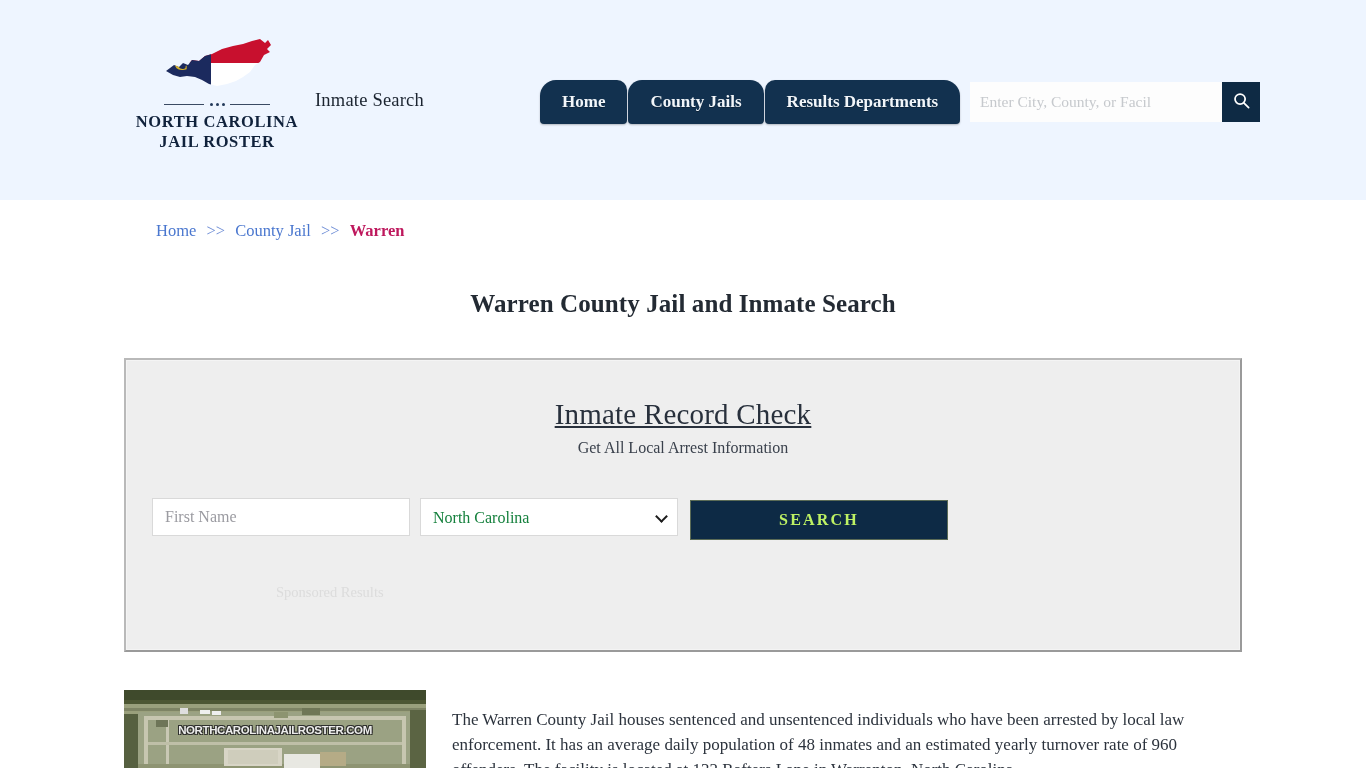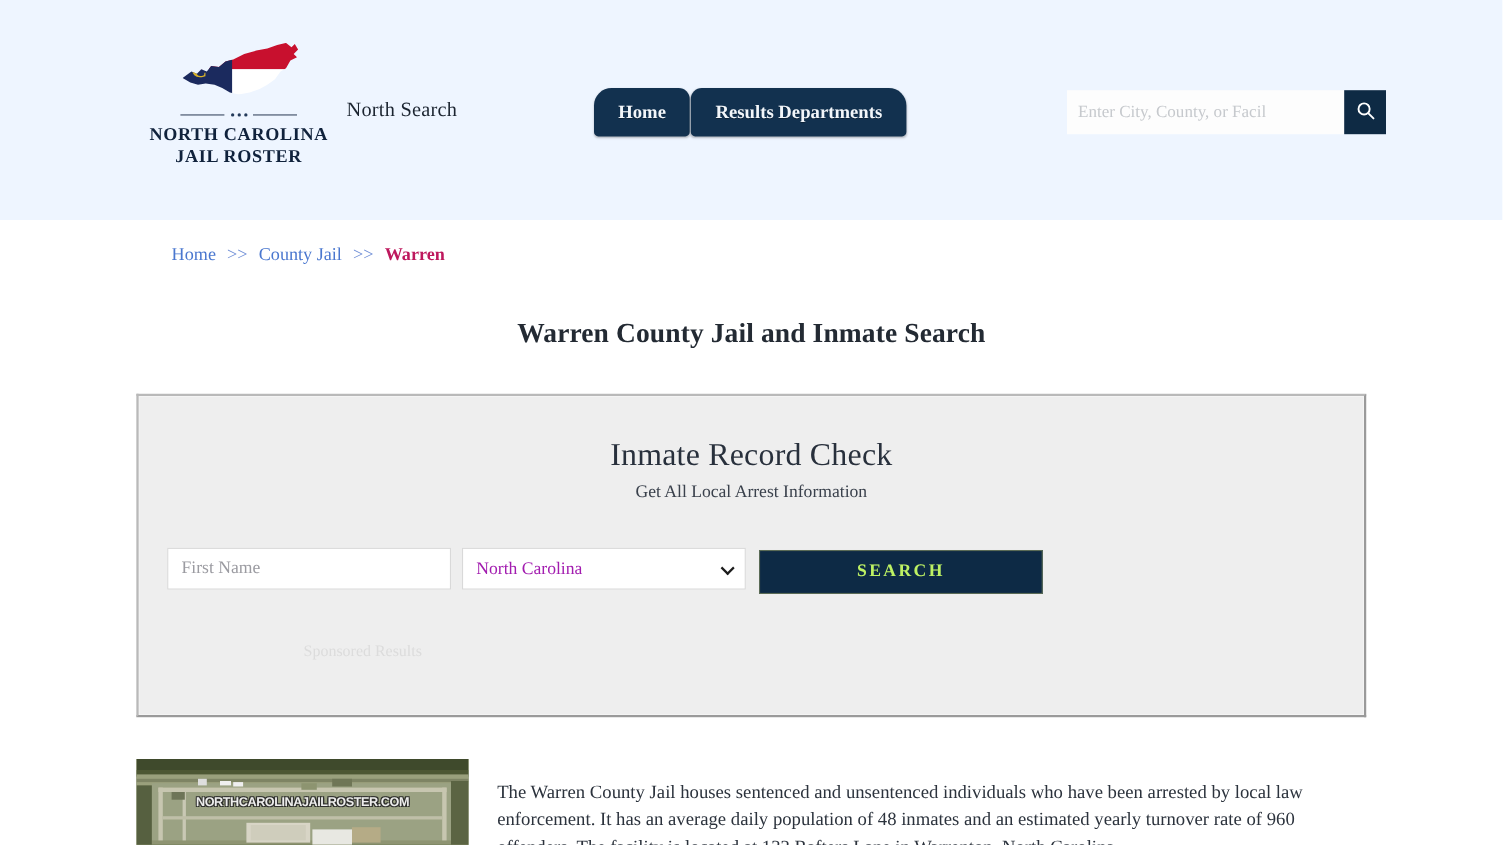--- a/index.html
+++ b/index.html
@@ -181,20 +181,21 @@
     border: 2px solid;
     border-color: #b9b9b9 #9a9a9a #9a9a9a #b9b9b9;
     box-shadow: inset 0 0 0 1px #f4f4f4;
   }
   .panel-title {
     margin-top: 38px;
     text-align: center;
     font-size: 29px;
     color: #28303c;
     letter-spacing: 0.2px;
+    text-decoration: underline;
   }
   .panel-sub {
     margin-top: 8px;
     text-align: center;
     font-size: 16px;
     color: #3a414c;
   }
   .form-row {
     position: absolute;
     left: 26px;
@@ -203,21 +204,21 @@
     display: flex;
     align-items: flex-start;
   }
   .fld {
     height: 38px;
     background: #ffffff;
     border: 1px solid #d9d9d9;
     padding: 0 12px;
     font-size: 16px;
     font-family: "Liberation Serif", "DejaVu Serif", serif;
-    color: #a21caf;
+    color: #15803d;
     outline: none;
   }
   .fld::placeholder { color: #9b9ba1; }
   .fld.first { width: 258px; }
   .fld.last  { width: 258px; margin-left: 10px; }
   .fld.state {
     width: 258px; margin-left: 10px;
     appearance: none;
     -webkit-appearance: none;
     background-image: none;
@@ -327,25 +328,28 @@
           <span class="dot d2"></span>
           <span class="dot d3"></span>
         <span class="ln r"></span>
       </div>
       <div class="logo-text">
         <div>NORTH CAROLINA</div>
         <div>JAIL ROSTER</div>
       </div>
     </div>
 
-    <div class="tagline">North Search</div>
+    <div class="tagline">Inmate Search</div>
 
     <div class="nav">
       <div class="nav-item">
         <span>Home</span>
+      </div>
+      <div class="nav-item">
+        <span>County Jails</span>
       </div>
       <div class="nav-item">
         <span>Results Departments</span>
       </div>
     </div>
 
     <div class="hsearch">
       <input type="text" placeholder="Enter City, County, or Facil" style="">
       <button class="hsearch-btn">
         <span>

